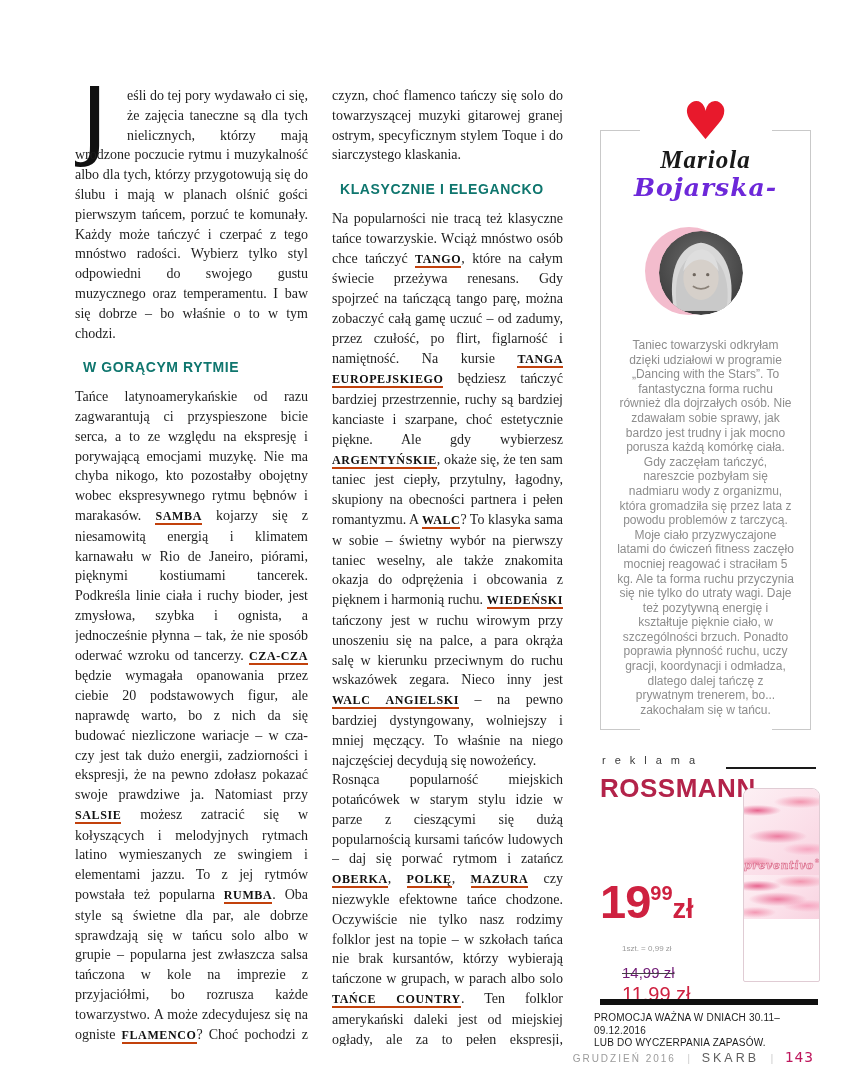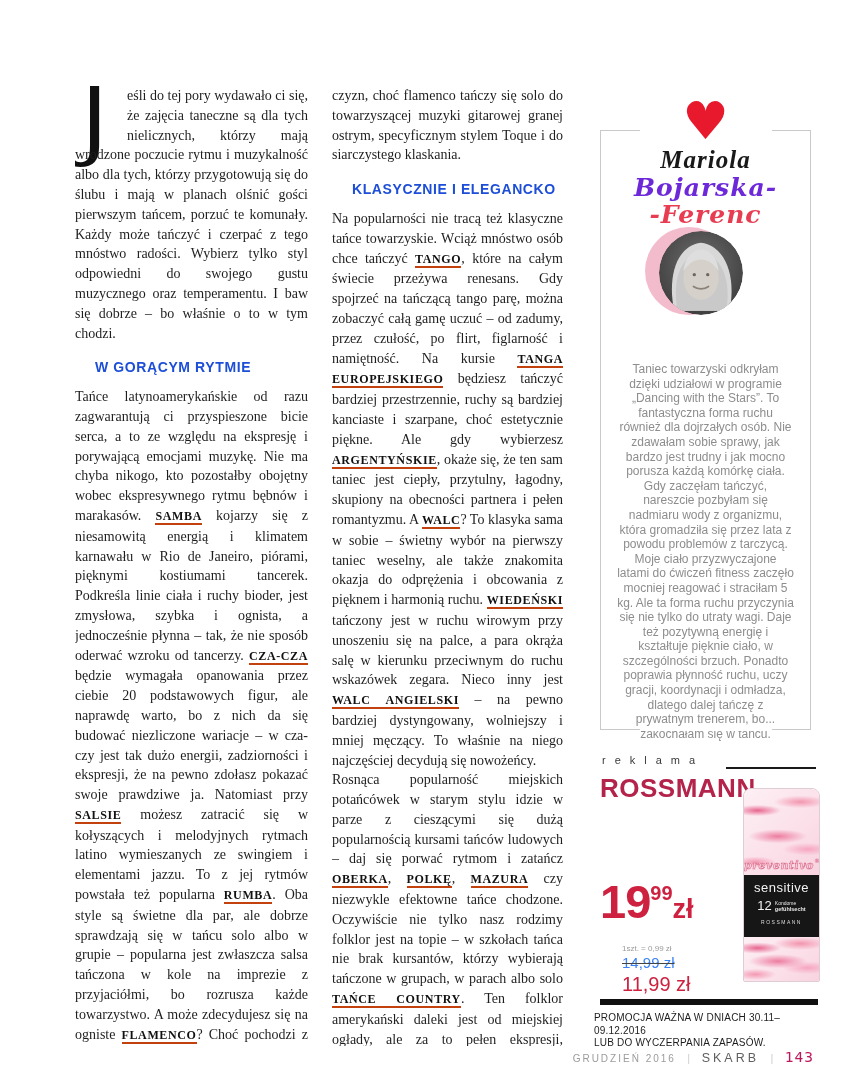--- a/index.html
+++ b/index.html
@@ -8,21 +8,21 @@
 
   
   .col{position:absolute;top:86px;height:960px;overflow:hidden;}
   #col1{left:75px;width:233px;}
   #col2{left:332px;width:231px;}
   .body-text{font-size:14px;line-height:19.8px;text-align:justify;color:#1e1e1e;}
   .body-text p{margin:0;}
   .dropcap{float:left;width:52px;height:58px;font-size:92px;line-height:62px;
            font-family:"DejaVu Serif",serif;color:#111;overflow:visible;}
   h3.section{font-family:"Liberation Sans",sans-serif;font-size:14px;font-weight:bold;
-             letter-spacing:.6px;color:#1d4ed8;margin:15px 0 9px 12px;padding-left:8px;}
+             letter-spacing:.6px;color:#0f766e;margin:15px 0 9px 0;padding-left:8px;}
   #col2 h3.section:first-child{margin-top:0;}
   .kw{font-weight:bold;font-size:.86em;letter-spacing:.6px;color:#111;
       border-bottom:2px solid #c2410c;padding-bottom:0px;}
 
   
   #profile{position:absolute;left:600px;top:130px;width:209px;height:598px;
            border:1px solid #c9c9c9;background:#fff;}
   .border-gap{position:absolute;background:#ffffff;height:3px;left:39px;width:132px;z-index:2;}
   .gap-top{top:-2px;} .gap-bottom{bottom:-2px;}
   .heart{position:absolute;top:-36px;left:0;right:0;text-align:center;
@@ -33,37 +33,37 @@
                letter-spacing:1px;font-size:25px;line-height:26px;}
   .name-black{top:16px;color:#191919;font-family:Liberation Serif, serif;}
   .name-red1{top:44px;color:#6d28d9;}
   .name-red2{top:71px;color:#e73c52;}
   .pink-circle{position:absolute;left:44px;top:96px;width:88px;height:88px;
                border-radius:50%;background:#f3bccd;}
   .photo{position:absolute;left:58px;top:100px;width:84px;height:84px;border-radius:50%;
          overflow:hidden;}
   .quote{position:absolute;left:16px;right:16px;top:207px;text-align:center;
          font-family:"Liberation Sans",sans-serif;font-size:12px;line-height:14.6px;
-         color:#8d8d8d;margin-top:24px;}
+         color:#8d8d8d;}
 
   
   #ad{position:absolute;left:600px;top:748px;width:218px;height:338px;font-family:"Liberation Sans",sans-serif;}
   .reklama{position:absolute;top:6px;left:2px;font-size:11px;letter-spacing:9px;color:#3a3a3a;}
   .reklama-rule{position:absolute;top:19px;left:126px;width:90px;height:2px;background:#1a1a1a;}
   .brand{position:absolute;top:25px;left:0;font-size:26px;font-weight:bold;letter-spacing:.5px;
          color:#b3234a;}
   .offer{position:absolute;top:74px;left:0;width:148px;font-size:15.5px;line-height:19.5px;color:#101010;}
   .price{position:absolute;top:126px;left:0;color:#ce2140;white-space:nowrap;}
   .price .int{font-size:47px;font-weight:bold;letter-spacing:-1px;}
   .price .dec{font-size:20px;font-weight:bold;vertical-align:18px;}
   .price .cur{font-size:27px;font-weight:bold;}
   .prices-small{position:absolute;top:196px;left:22px;width:130px;}
   .unit-price{font-size:8px;color:#9a9a9a;}
-  .old-price{font-size:15px;color:#3b82f6;text-decoration:line-through;
-             text-decoration-color:#444;margin-top:1px;}
+  .old-price{font-size:15px;color:#701a75;text-decoration:line-through;
+             text-decoration-color:#444;margin-top:11px;}
   .new-price{font-size:20px;color:#ce2140;margin-top:2px;}
 
   .product-box{position:absolute;top:40px;left:143px;width:75px;height:192px;background:#fff;
                border:1px solid #e0ccd4;border-radius:8px 8px 2px 2px;overflow:hidden;}
   .feathers{background:
       radial-gradient(ellipse 34px 8px at 18% 25%, rgba(228,78,126,.85), rgba(228,78,126,0) 70%),
       radial-gradient(ellipse 38px 9px at 75% 15%, rgba(240,130,160,.8), rgba(240,130,160,0) 70%),
       radial-gradient(ellipse 42px 10px at 45% 55%, rgba(233,100,142,.8), rgba(233,100,142,0) 70%),
       radial-gradient(ellipse 36px 9px at 85% 70%, rgba(246,160,188,.9), rgba(246,160,188,0) 70%),
       radial-gradient(ellipse 30px 8px at 15% 85%, rgba(240,120,155,.7), rgba(240,120,155,0) 70%),
@@ -116,21 +116,20 @@
         </p>
     </div>
   </div>
 
   <div id="profile">
     <div class="border-gap gap-top"></div>
     <div class="border-gap gap-bottom"></div>
     <div class="heart">♥</div>
     <div class="author-name name-black">Mariola</div>
     <div class="author-name name-red1">Bojarska-</div>
-    <div class="author-name name-red2">-Ferenc</div>
     <div class="pink-circle"></div>
     <div class="photo">
       <svg width="84" height="84" viewBox="0 0 100 100">
         <defs>
           <radialGradient id="bgGrad" cx="50%" cy="40%" r="75%">
             <stop offset="0%" stop-color="#6f6f6f"></stop>
               <stop offset="100%" stop-color="#333333"></stop>
           </radialGradient>
           <clipPath id="circleClip">
               <circle cx="50" cy="50" r="50"></circle>
@@ -156,28 +155,20 @@
     <div class="reklama-rule"></div>
     <div class="brand">ROSSMANN</div>
     <div class="price">
       <span class="int">19</span><span class="dec">99</span><span class="cur">zł</span>
     </div>
 
     <div class="product-box">
       <div class="pb-top feathers">
         <div class="pb-script"><span>preventivo</span><span class="reg">®</span></div>
       </div>
-      <div class="pb-band">
-        <div class="pb-name">sensitive</div>
-        <div class="pb-count-row">
-          <span class="pb-count">12</span>
-          <span class="pb-desc"><span>Kondome</span><br><b>gefühlsecht</b></span>
-        </div>
-        <div class="pb-maker">ROSSMANN</div>
-      </div>
       <div class="pb-bottom feathers"></div>
     </div>
 
     <div class="prices-small">
       <div class="unit-price">1szt. = 0,99 zł</div>
       <div class="old-price">14,99 zł</div>
       <div class="new-price">11,99 zł</div>
     </div>
 
     <div class="black-bar"></div>

